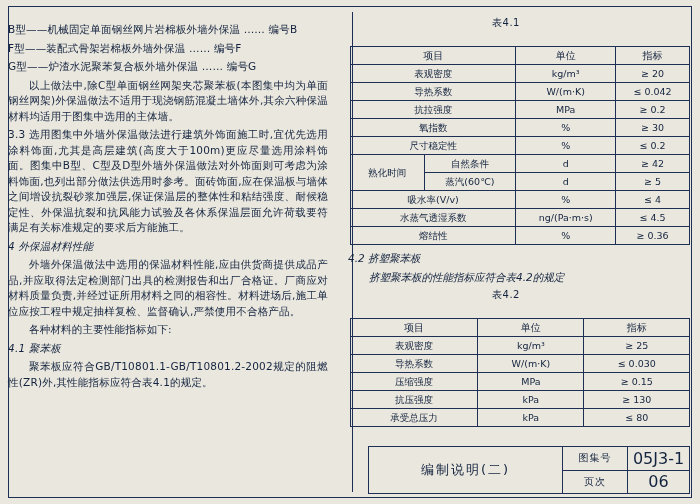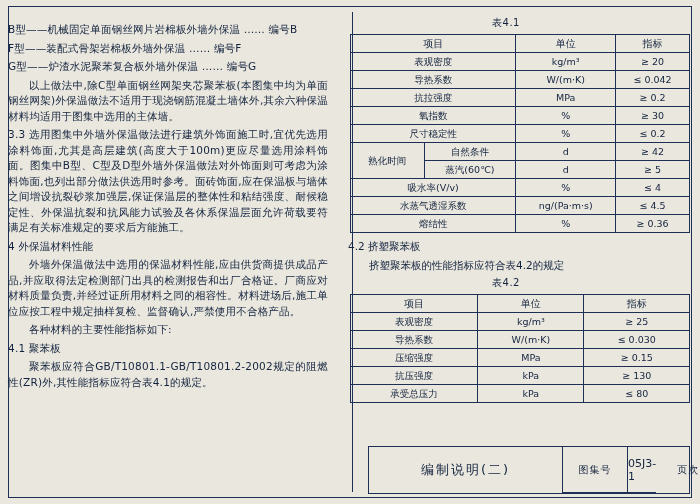--- a/index.html
+++ b/index.html
@@ -50,66 +50,66 @@
   .noind{text-indent:0;}
   .tbl-cap{
     font-size:10px;
     text-align:center;
     margin:0 2px 2px 0;
     letter-spacing:0.5px;
   }
   table.spec{
     border-collapse:collapse;
     width:340px;
-    margin:4px 0 6px 2px;
+    margin:16px 0 6px 2px;
     font-size:9.5px;
   }
   table.spec td,table.spec th{
     border:1px solid #1d2f55;
     padding:2px 3px;
     text-align:center;
     line-height:13px;
     font-weight:normal;
   }
   table.spec th{font-size:10px;}
   td.lbl{text-align:center;}
   .note{
     font-size:9.5px;line-height:14px;margin:0 0 8px 2px;
   }
   .sec{
-    font-size:10.5px;line-height:15.5px;margin:0 0 3px 0;
+    font-size:10.5px;line-height:15.5px;margin:0 0 3px 0;font-style:italic;
   }
   
   .titleblock{
     position:absolute;
     right:10px;bottom:10px;
     width:320px;height:46px;
     border:1.5px solid #1d2f55;
     display:flex;
     font-size:11px;
   }
   .tb-name{
     flex:1;
     display:flex;align-items:center;justify-content:center;
     font-size:13px;letter-spacing:2px;
     border-right:1.5px solid #1d2f55;
   }
   .tb-right{
-    width:126px;display:flex;flex-direction:row;
+    width:126px;display:flex;flex-direction:column;
   }
   .tb-row{
     flex:1;display:flex;border-bottom:1px solid #1d2f55;
   }
   .tb-row:last-child{border-bottom:none;}
   .tb-k{
     width:64px;display:flex;align-items:center;justify-content:center;
     border-right:1px solid #1d2f55;font-size:10px;letter-spacing:1px;
   }
   .tb-v{
-    flex:1;display:flex;align-items:center;justify-content:center;font-size:11px;
+    flex:1;display:flex;align-items:center;justify-content:center;font-size:16px;
   }
 </style>
 </head>
 <body>
 
 <div class="page">
   <div class="frame"></div>
   <div class="vdiv"></div>
 
   <div class="cols">

